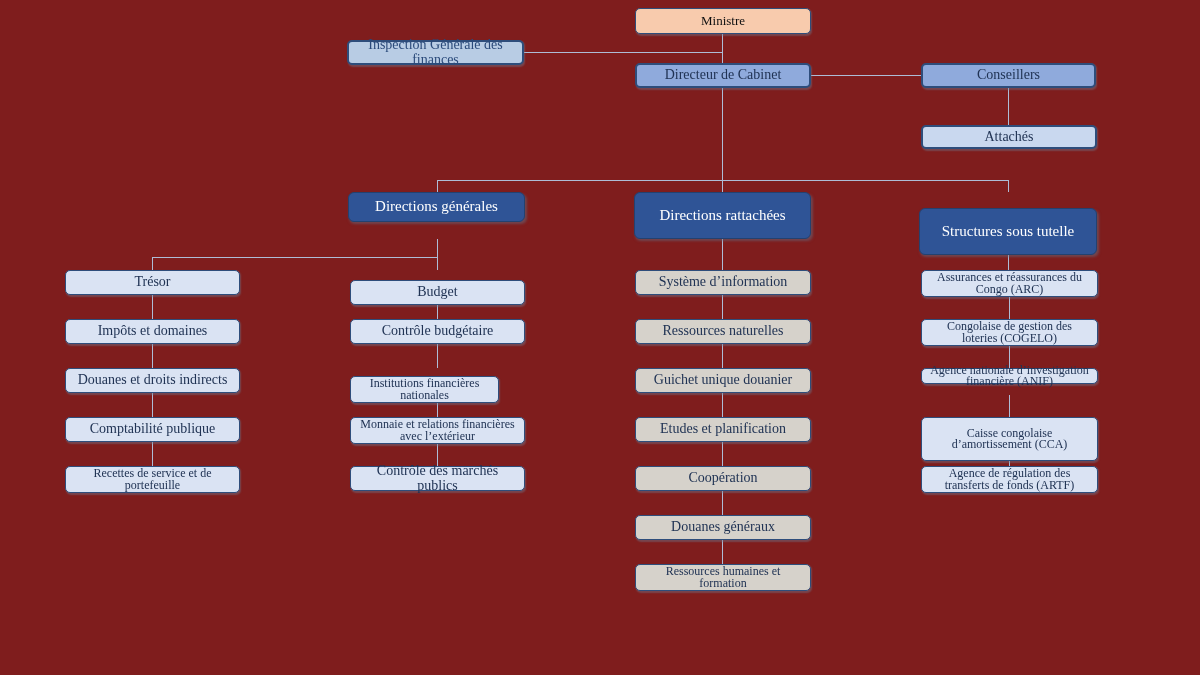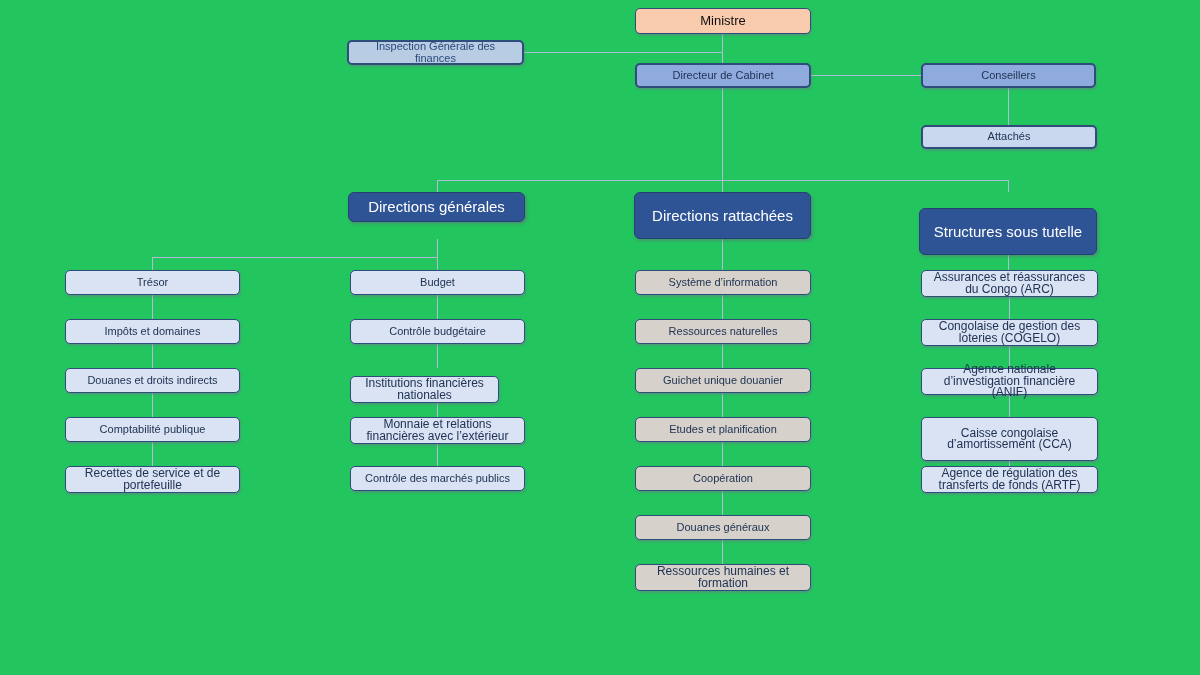--- a/index.html
+++ b/index.html
@@ -2,27 +2,27 @@
 <html style="--peach: #f8cbad; --blue-medium: #8faadc; --blue-inspection: #b8cce4; --blue-attaches: #c9d8ef; --blue-pale: #dae3f3; --gray-warm: #d6d2cb; --header-blue: #2f5496; --border-navy: #2e4d7b; --line: #aebcd6;"><head>
 <meta charset="utf-8">
 <style>
   :root{
     --peach:#f8cbad; --blue-medium:#8faadc; --blue-inspection:#b8cce4;
     --blue-attaches:#c9d8ef; --blue-pale:#dae3f3; --gray-warm:#d6d2cb;
     --header-blue:#2f5496; --border-navy:#2e4d7b; --line:#aebcd6; --text-dark:#203354;
   }
   html,body{margin:0;padding:0;background:#fff;}
   #canvas{
-    position:relative;width:1200px;height:675px;background:#22c55e;overflow:hidden;
-    font-family:Liberation Sans, sans-serif;
+    position:relative;width:1200px;height:675px;background:#7f1d1d;overflow:hidden;
+    font-family:Liberation Serif, serif;
   }
   .box{
     position:absolute;display:flex;align-items:center;justify-content:center;
     text-align:center;border:1.5px solid var(--border-navy);border-radius:5px;
-    font-size:11px;color:var(--text-dark);background:var(--blue-pale);
+    font-size:14px;color:var(--text-dark);background:var(--blue-pale);
     box-shadow:1px 1.2px 1.5px rgba(110,120,140,.45);
     box-sizing:border-box;padding:1px 6px;line-height:1.05;
   }
   .box.two{font-size:12px;line-height:11.5px;}
   .peach{background:var(--peach);font-size:13px;color:#101010;}
   .blue-med{background:var(--blue-medium);border-width:2px;}
   .blue-insp{background:var(--blue-inspection);border-width:2px;color:#2a4a7a;}
   .blue-att{background:var(--blue-attaches);border-width:2px;}
   .gray{background:var(--gray-warm);}
   .header{
@@ -84,33 +84,33 @@
   <div class="box header" style="left:348px;top:192px;width:177px;height:30px">Directions générales</div>
   <div class="box header" style="left:634px;top:192px;width:177px;height:47px">Directions rattachées</div>
   <div class="box header" style="left:919px;top:208px;width:178px;height:47px">Structures sous tutelle</div>
 
   <div class="box" style="left:65px;top:270px;width:175px;height:25px">Trésor</div>
   <div class="box" style="left:65px;top:319px;width:175px;height:25px">Impôts et domaines</div>
   <div class="box" style="left:65px;top:368px;width:175px;height:25px">Douanes et droits indirects</div>
   <div class="box" style="left:65px;top:417px;width:175px;height:25px">Comptabilité publique</div>
   <div class="box two" style="left:65px;top:466px;width:175px;height:27px">Recettes de service et de portefeuille</div>
 
-  <div class="box" style="left:350px;top:270px;width:175px;height:25px">Budget</div>
+  <div class="box" style="left:350px;top:280px;width:175px;height:25px">Budget</div>
   <div class="box" style="left:350px;top:319px;width:175px;height:25px">Contrôle budgétaire</div>
   <div class="box two" style="left:350px;top:376px;width:149px;height:27px">Institutions financières nationales</div>
   <div class="box two" style="left:350px;top:417px;width:175px;height:27px">Monnaie et relations financières avec l’extérieur</div>
   <div class="box" style="left:350px;top:466px;width:175px;height:25px">Contrôle des marchés publics</div>
 
   <div class="box gray" style="left:635px;top:270px;width:176px;height:25px">Système d’information</div>
   <div class="box gray" style="left:635px;top:319px;width:176px;height:25px">Ressources naturelles</div>
   <div class="box gray" style="left:635px;top:368px;width:176px;height:25px">Guichet unique douanier</div>
   <div class="box gray" style="left:635px;top:417px;width:176px;height:25px">Etudes et planification</div>
   <div class="box gray" style="left:635px;top:466px;width:176px;height:25px">Coopération</div>
   <div class="box gray" style="left:635px;top:515px;width:176px;height:25px">Douanes généraux</div>
   <div class="box gray two" style="left:635px;top:564px;width:176px;height:27px">Ressources humaines et formation</div>
 
   <div class="box two" style="left:921px;top:270px;width:177px;height:27px">Assurances et réassurances du Congo (ARC)</div>
   <div class="box two" style="left:921px;top:319px;width:177px;height:27px">Congolaise de gestion des loteries (COGELO)</div>
-  <div class="box two" style="left:921px;top:368px;width:177px;height:27px">Agence nationale d’investigation financière (ANIF)</div>
+  <div class="box two" style="left:921px;top:368px;width:177px;height:16px">Agence nationale d’investigation financière (ANIF)</div>
   <div class="box two" style="left:921px;top:417px;width:177px;height:44px">Caisse congolaise d’amortissement (CCA)</div>
   <div class="box two" style="left:921px;top:466px;width:177px;height:27px">Agence de régulation des transferts de fonds (ARTF)</div>
 
 </div>
 
 </body></html>

